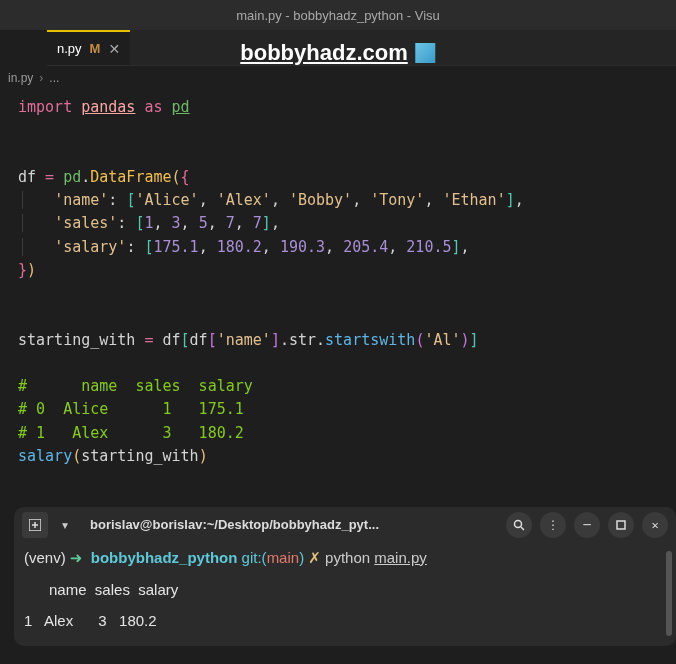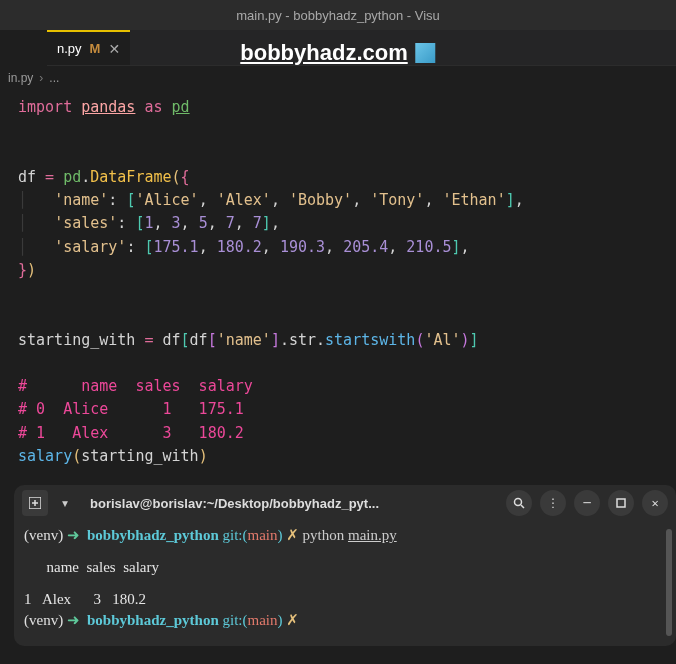--- a/index.html
+++ b/index.html
@@ -86,21 +86,21 @@
     .dot { color: #d4d4d4; }
     .cls { color: #f2c04a; }
     .paren { color: #e5c07b; }
     .brace { color: #e06c9a; }
     .bracket { color: #4ec9b0; }
     .bracket2 { color: #c678dd; }
     .string { color: #e2c08d; }
     .num { color: #a98fd6; }
     .comma { color: #d4d4d4; }
     .method { color: #5db6e8; }
-    .comment { color: #ec4899; }
+    .comment { color: #84cc16; }
     .fn { color: #5db6e8; }
     .guide { color: #3a3a3a; }
 
     .terminal-panel {
       position: absolute;
       left: 14px; right: 0px; bottom: 18px;
       background: #2b2b2b;
       border-radius: 10px;
       font-size: 15px;
     }
@@ -128,21 +128,21 @@
       color: #ddd;
       font-weight: 600;
       font-size: 13px;
       font-family: -apple-system, sans-serif;
       padding-left: 8px;
     }
     .term-chev { width: 18px; text-align: center; color: #ccc; }
     .term-body {
       padding: 4px 10px 14px 10px;
       line-height: 1.45;
-      font-family: Liberation Serif, serif;
+      font-family: Liberation Sans, sans-serif;
     }
     .t-venv { color: #e0e0e0; }
     .t-arrow { color: #5fc99b; }
     .t-dir { color: #5dc9d8; font-weight: 600; }
     .t-git { color: #5dc9d8; }
     .t-branch { color: #e27a6c; }
     .t-x { color: #e5c07b; }
     .t-cmd { color: #ccc; }
     .t-file { color: #ccc; text-decoration: underline; }
     .t-out { color: #e5e5e5; margin-top: 10px; }
@@ -225,16 +225,15 @@
         </svg>
     </div>
     <div class="term-btn round">
       <span>✕</span>
     </div>
   </div>
   <div class="term-body">
 <div class="term-line"><span class="t-venv">(venv)</span> <span class="t-arrow">➜</span>  <span class="t-dir">bobbybhadz_python</span> <span class="t-git">git:(</span><span class="t-branch">main</span><span class="t-git">)</span> <span class="t-x">✗</span> <span class="t-cmd">python</span> <span class="t-file">main.py</span></div>
 <div class="term-line t-out">      name  sales  salary</div>
 <div class="term-line t-out">1   Alex      3   180.2</div>
-<div class="term-line"><span class="t-venv">(venv)</span> <span class="t-arrow">➜</span>  <span class="t-dir">bobbybhadz_python</span> <span class="t-git">git:(</span><span class="t-branch">main</span><span class="t-git">)</span> <span class="t-x">✗</span></div>
   </div>
   <div class="term-scroll"></div>
 </div>
 
 </body></html>

